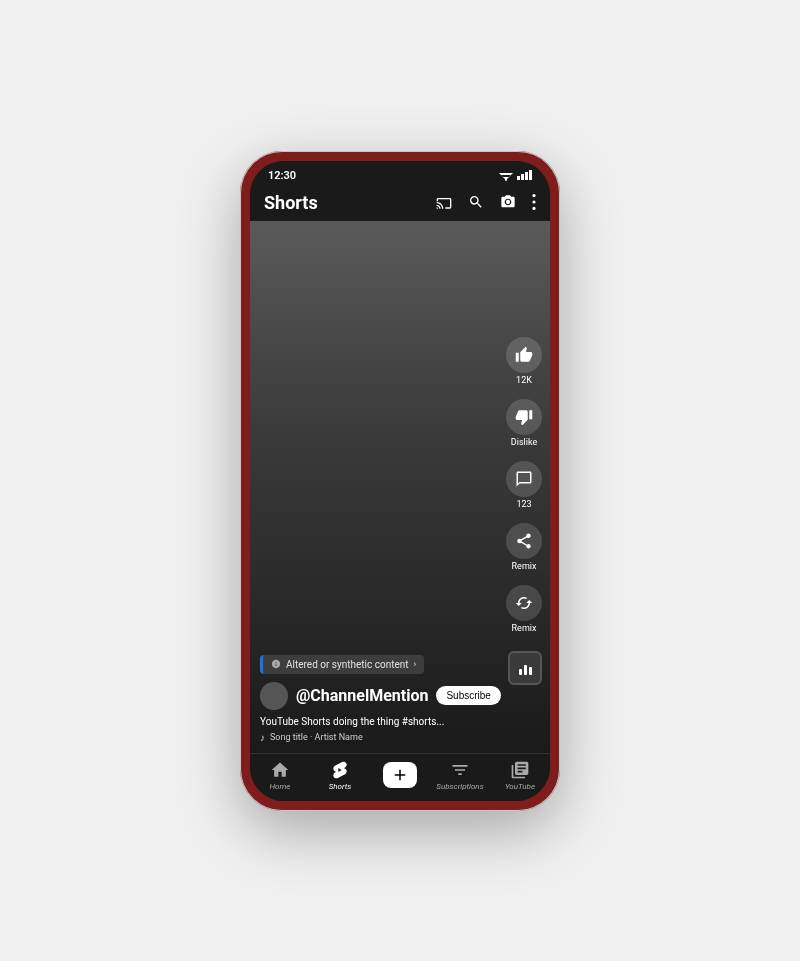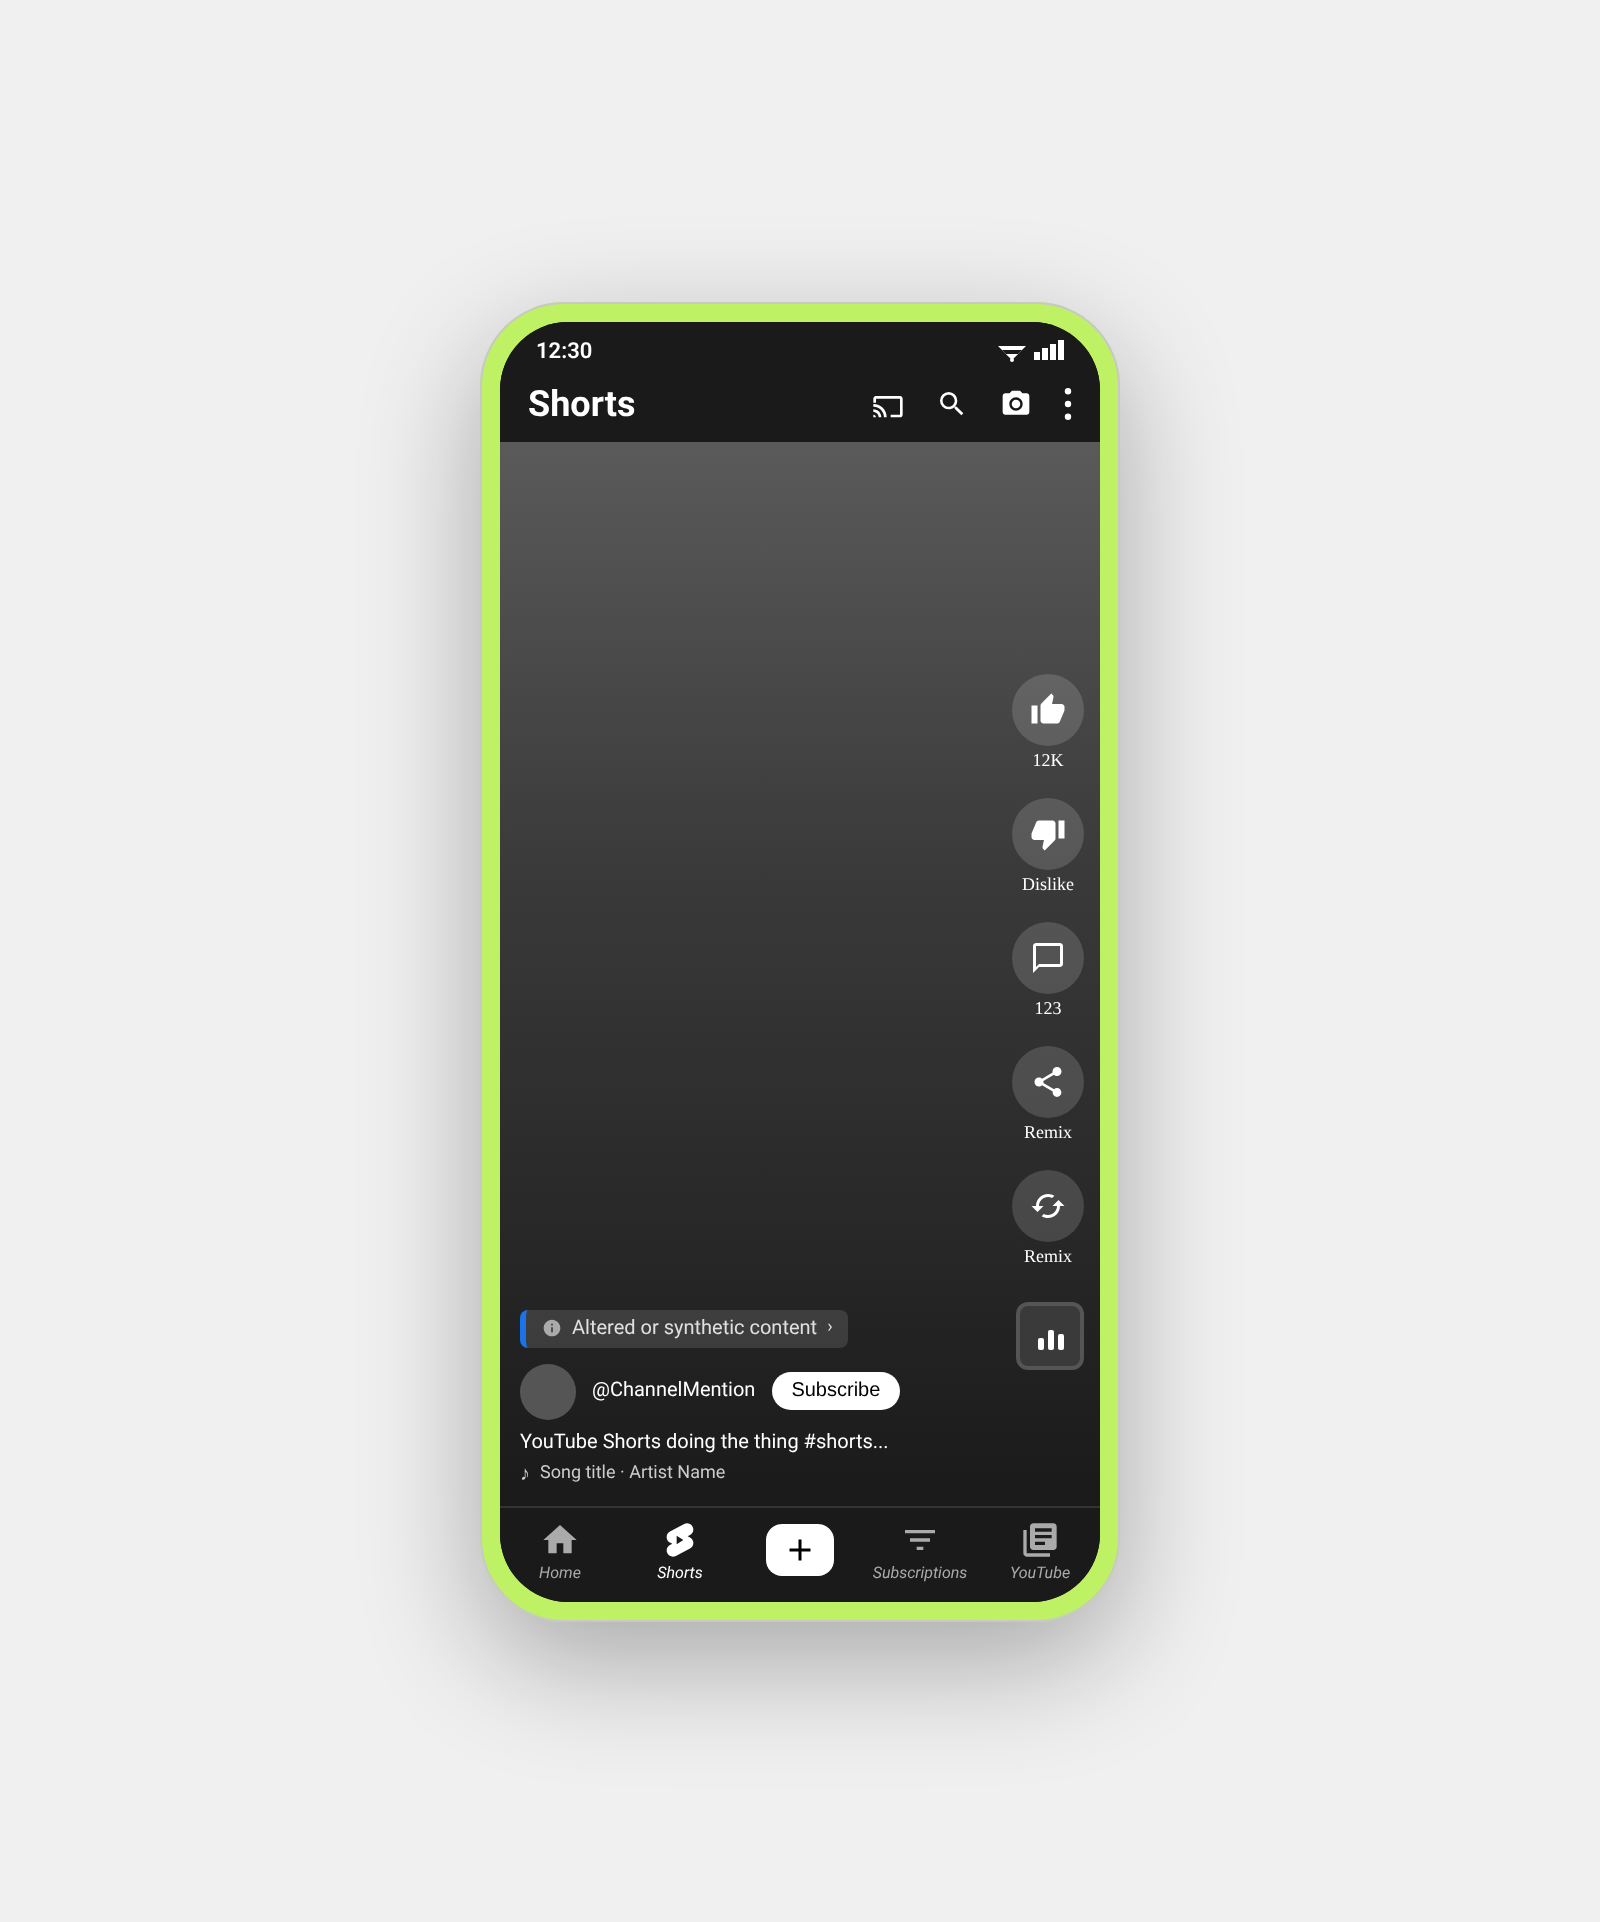--- a/index.html
+++ b/index.html
@@ -8,21 +8,21 @@
       display: flex;
       justify-content: center;
       align-items: center;
       min-height: 100vh;
       font-family: 'Roboto', Arial, sans-serif;
     }
 
     .phone-outer {
       width: 320px;
       height: 660px;
-      background: #bef264;
+      background: #7f1d1d;
       border-radius: 42px;
       padding: 10px;
       box-shadow: 0 20px 60px rgba(0,0,0,0.3), inset 0 0 0 1px #c8c8c8;
       position: relative;
     }
 
     .phone-inner {
       width: 100%;
       height: 100%;
       background: #1a1a1a;
@@ -131,21 +131,20 @@
       align-items: center;
       justify-content: center;
       color: white;
       font-size: 16px;
     }
 
     .action-label {
       color: white;
       font-size: 9px;
       text-align: center;
-      font-family: Liberation Serif, serif;
     }
 
     
     .music-thumb {
       position: absolute;
       right: 8px;
       bottom: 68px;
       width: 34px;
       height: 34px;
       background: #3a3a3a;
@@ -209,22 +208,22 @@
     .channel-avatar {
       width: 28px;
       height: 28px;
       border-radius: 50%;
       background: #555;
       flex-shrink: 0;
     }
 
     .channel-name {
       color: white;
-      font-size: 10px;
-      font-weight: 400;
+      font-size: 16px;
+      font-weight: 700;
       text-align: right;
     }
 
     .subscribe-btn {
       background: white;
       color: black;
       border: none;
       border-radius: 20px;
       padding: 4px 10px;
       font-size: 10px;

